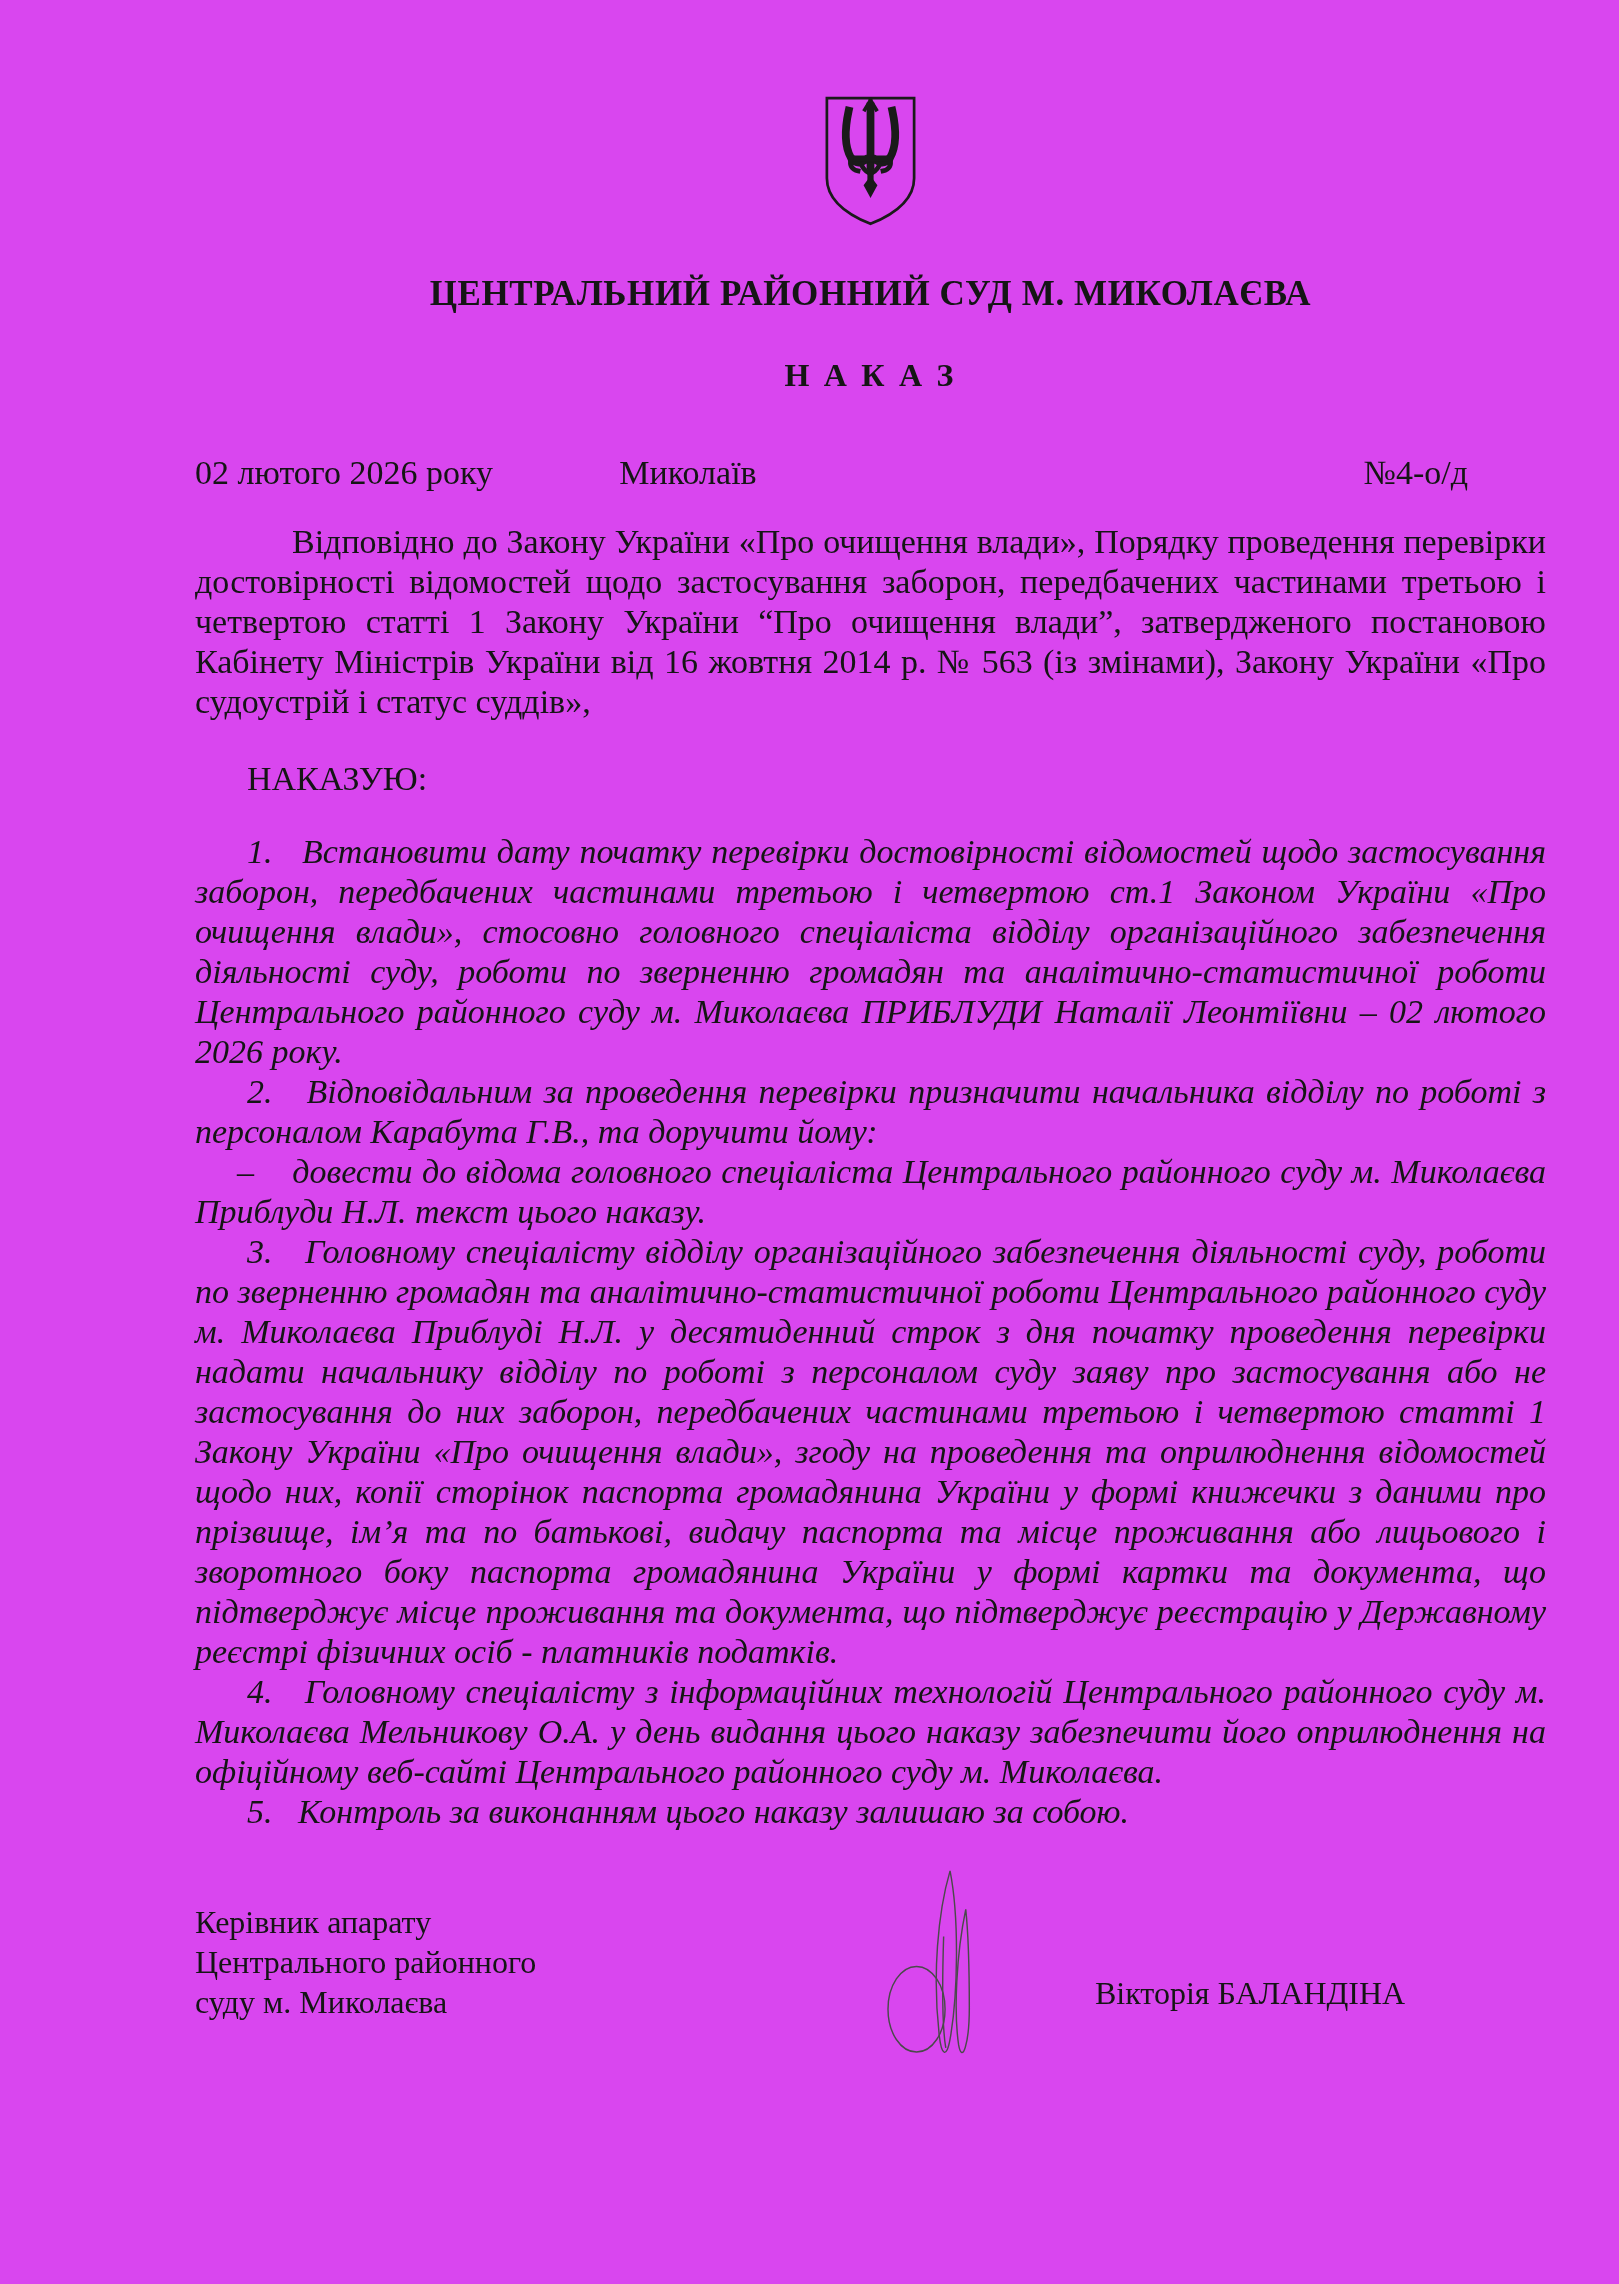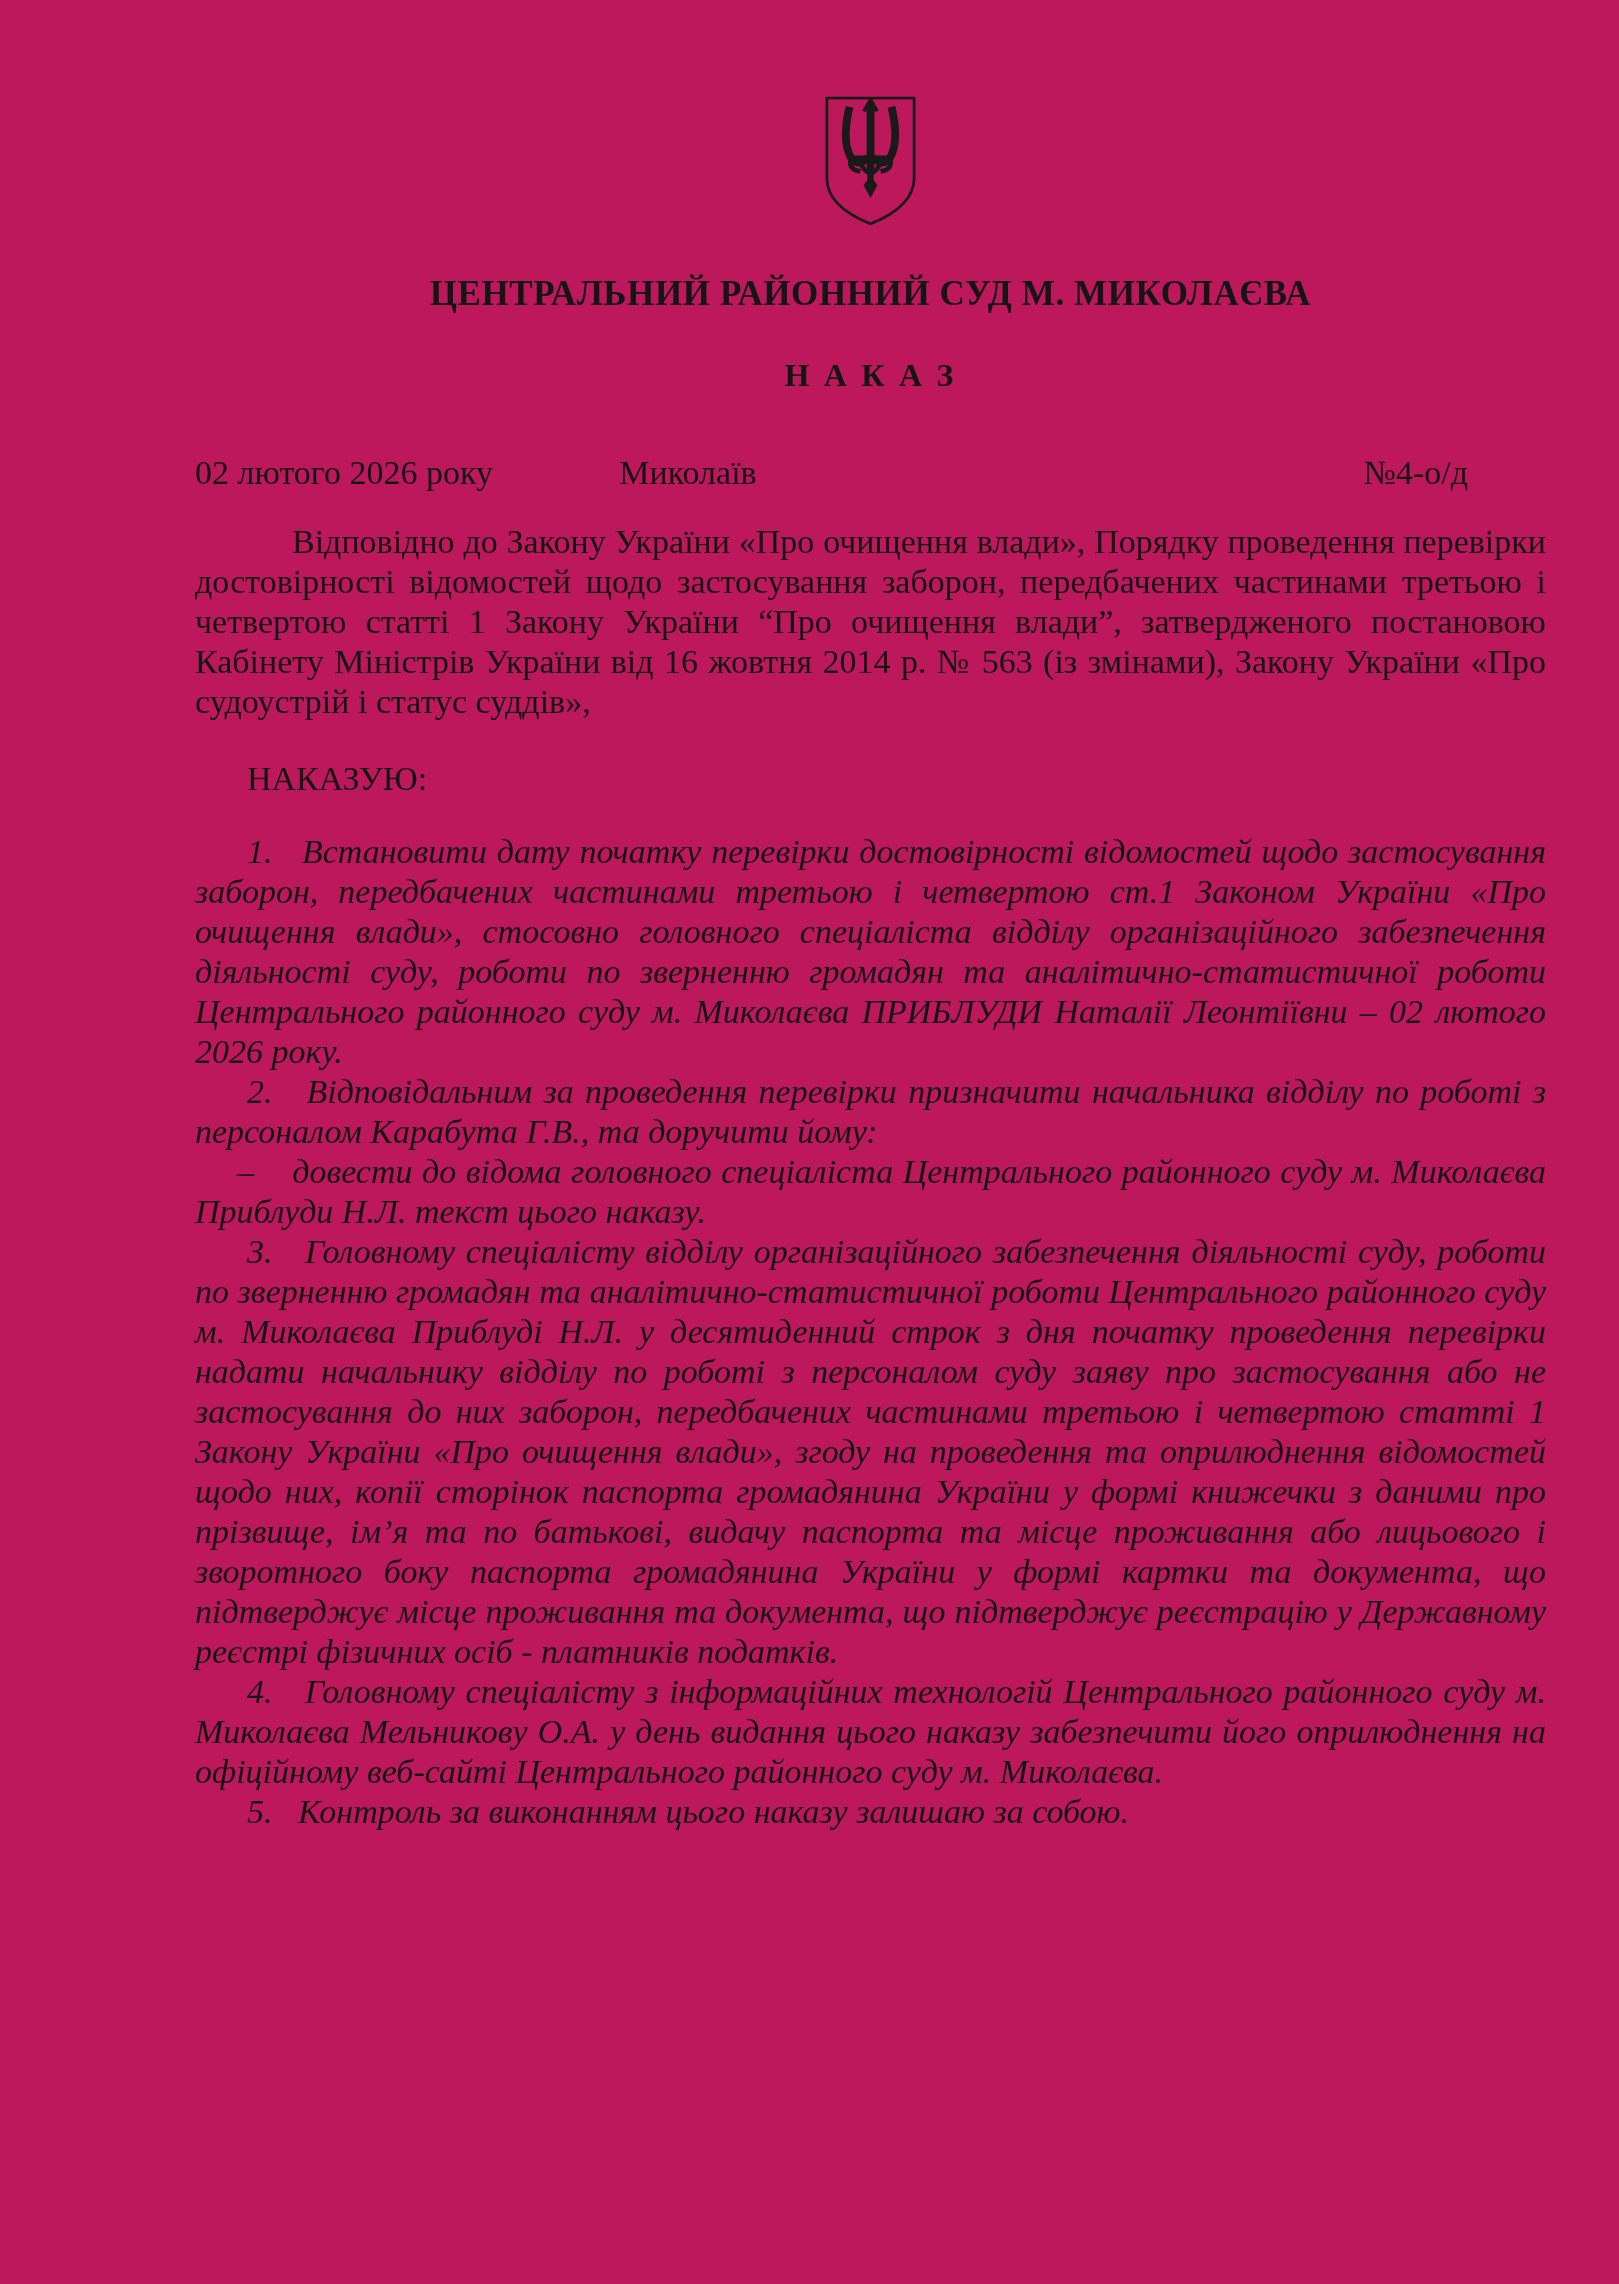--- a/index.html
+++ b/index.html
@@ -1,20 +1,20 @@
 <!DOCTYPE html>
 <html lang="uk" style="font-size:10.4px"><head>
 <meta charset="utf-8">
 <style>
   html,body{margin:0;padding:0;background:#e8e8e8;}
   .page{
     position:relative;
     width:1619px;height:2284px;
     margin:0 auto;
-    background:#be185d;
+    background:#d946ef;
     color:#151515;
     font-family:"Liberation Serif","DejaVu Serif",serif;
     box-sizing:border-box;
     padding:93px 73px 0 195px;
     overflow:hidden;
   }
   .emblem-wrap{text-align:center;height:136px;}
   .emblem-wrap svg{display:inline-block;}
   .court-name{
     text-align:center;font-weight:bold;font-size:35px;
@@ -82,15 +82,33 @@
 
   <div class="items">
     <p>1.&nbsp;&nbsp;&nbsp;Встановити дату початку перевірки достовірності відомостей щодо застосування заборон, передбачених частинами третьою і четвертою ст.1 Законом України «Про очищення влади», стосовно головного спеціаліста відділу організаційного забезпечення діяльності суду, роботи по зверненню громадян та аналітично-статистичної роботи Центрального районного суду м. Миколаєва ПРИБЛУДИ Наталії Леонтіївни – 02 лютого 2026 року.</p>
     <p>2.&nbsp;&nbsp;&nbsp;Відповідальним за проведення перевірки призначити начальника відділу по роботі з персоналом Карабута Г.В., та доручити йому:</p>
     <p class="dash-item">–&nbsp;&nbsp;&nbsp;&nbsp;довести до відома головного спеціаліста Центрального районного суду м. Миколаєва Приблуди Н.Л. текст цього наказу.</p>
     <p>3.&nbsp;&nbsp;&nbsp;Головному спеціалісту відділу організаційного забезпечення діяльності суду, роботи по зверненню громадян та аналітично-статистичної роботи Центрального районного суду м. Миколаєва Приблуді Н.Л. у десятиденний строк з дня початку проведення перевірки надати начальнику відділу по роботі з персоналом суду заяву про застосування або не застосування до них заборон, передбачених частинами третьою і четвертою статті 1 Закону України «Про очищення влади», згоду на проведення та оприлюднення відомостей щодо них, копії сторінок паспорта громадянина України у формі книжечки з даними про прізвище, ім’я та по батькові, видачу паспорта та місце проживання або лицьового і зворотного боку паспорта громадянина України у формі картки та документа, що підтверджує місце проживання та документа, що підтверджує реєстрацію у Державному реєстрі фізичних осіб - платників податків.</p>
     <p>4.&nbsp;&nbsp;&nbsp;Головному спеціалісту з інформаційних технологій Центрального районного суду м. Миколаєва Мельникову О.А. у день видання цього наказу забезпечити його оприлюднення на офіційному веб-сайті Центрального районного суду м. Миколаєва.</p>
     <p>5.&nbsp;&nbsp;&nbsp;Контроль за виконанням цього наказу залишаю за собою.</p>
   </div>
 
+  <div class="signature-row">
+    <div class="sig-left">
+      <div>Керівник апарату</div>
+      <div>Центрального районного</div>
+      <div>суду м. Миколаєва</div>
+    </div>
+
+    <svg class="sig-scribble" width="123" height="214" viewBox="0 0 170 300" aria-hidden="true">
+      <g fill="none" stroke="#4a4a4a" stroke-width="2">
+        <path d="M97 4 C80 62 72 150 82 236 C85 262 92 268 97 240 C108 178 110 70 97 4 Z"></path>
+        <path d="M119 58 C106 120 102 200 109 248 C114 276 124 246 124 196 C124 150 123 96 119 58"></path>
+        <ellipse cx="50" cy="198" rx="40" ry="60"></ellipse>
+        <path d="M88 96 C86 160 86 224 91 252"></path>
+      </g>
+    </svg>
+
+    <div class="sig-name">Вікторія БАЛАНДІНА</div>
+  </div>
 
 </div>
 
 
 </body></html>

